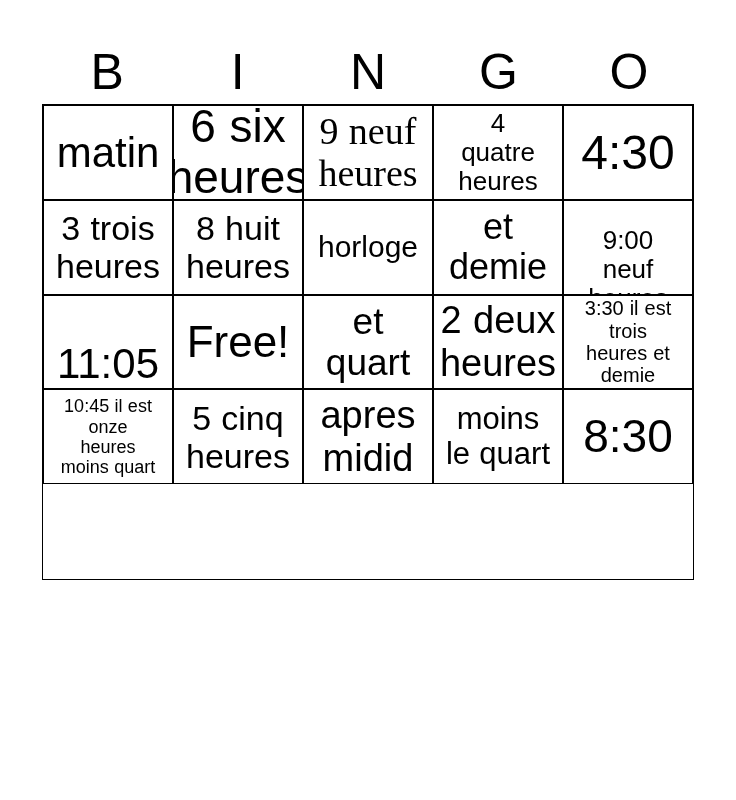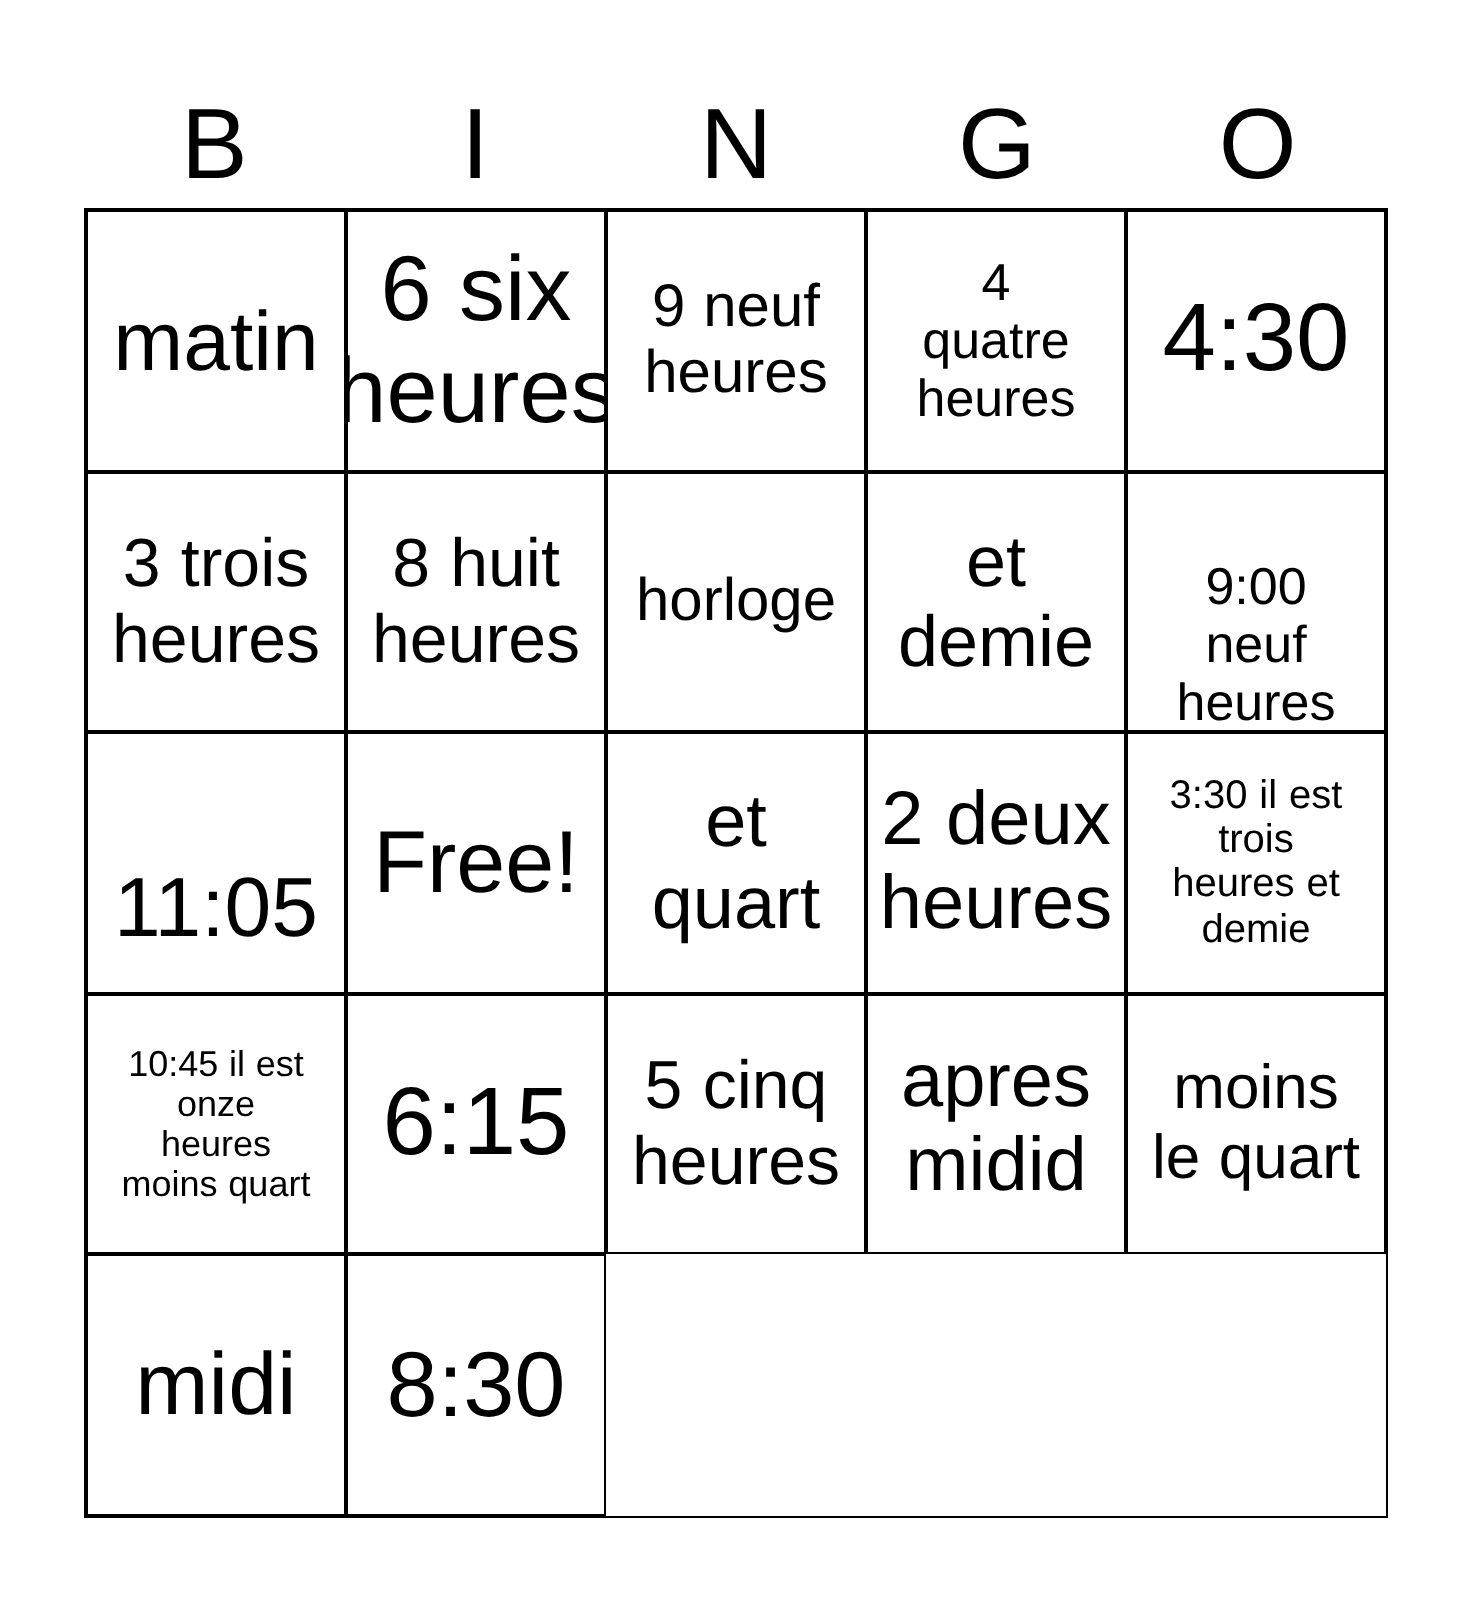--- a/index.html
+++ b/index.html
@@ -29,21 +29,21 @@
     font-size: 50px;
     line-height: 56px;
     font-weight: 400;
     letter-spacing: 0;
   }
   .card-grid {
     position: absolute;
     left: 42px;
     top: 104px;
     width: 652px;
-    height: 655px;
+    height: 476px;
     display: grid;
     grid-template-columns: repeat(5, 1fr);
     grid-template-rows: repeat(5, 1fr);
     border: 1px solid #000000;
     background: #ffffff;
     box-sizing: border-box;
   }
   .cell {
     border: 1px solid #000000;
     display: flex;
@@ -71,21 +71,21 @@
     <span class="title-letter">O</span>
   </div>
 <div class="card-grid">
     <div class="cell">
       <div class="cell-text" style="font-size: 42px;">matin</div>
     </div>
     <div class="cell">
       <div class="cell-text" style="font-size: 46px;">6 six<br>heures</div>
     </div>
     <div class="cell">
-      <div class="cell-text" style="font-size: 30px;">9 neuf<br>heures</div>
+      <div class="cell-text" style="font-size: 38px; font-family: Liberation Serif, serif;">9 neuf<br>heures</div>
     </div>
     <div class="cell">
       <div class="cell-text" style="font-size: 26px;">4<br>quatre<br>heures</div>
     </div>
     <div class="cell">
       <div class="cell-text" style="font-size: 48px;">4:30</div>
     </div>
     <div class="cell">
       <div class="cell-text" style="font-size: 34px;">3 trois<br>heures</div>
     </div>
@@ -113,30 +113,24 @@
     <div class="cell">
       <div class="cell-text" style="font-size: 38px;">2 deux<br>heures</div>
     </div>
     <div class="cell">
       <div class="cell-text" style="font-size: 20px;">3:30 il est<br>trois<br>heures et<br>demie</div>
     </div>
     <div class="cell">
       <div class="cell-text" style="font-size: 18px;">10:45 il est<br>onze<br>heures<br>moins quart</div>
     </div>
     <div class="cell">
-      <div class="cell-text" style="font-size: 48px;">6:15</div>
-    </div>
-    <div class="cell">
       <div class="cell-text" style="font-size: 34px;">5 cinq<br>heures</div>
     </div>
     <div class="cell">
       <div class="cell-text" style="font-size: 38px;">apres<br>midid</div>
     </div>
     <div class="cell">
       <div class="cell-text" style="font-size: 31px;">moins<br>le quart</div>
     </div>
     <div class="cell">
-      <div class="cell-text" style="font-size: 44px;">midi</div>
-    </div>
-    <div class="cell">
       <div class="cell-text" style="font-size: 46px;">8:30</div>
     </div>
   </div>
 
 </body></html>

